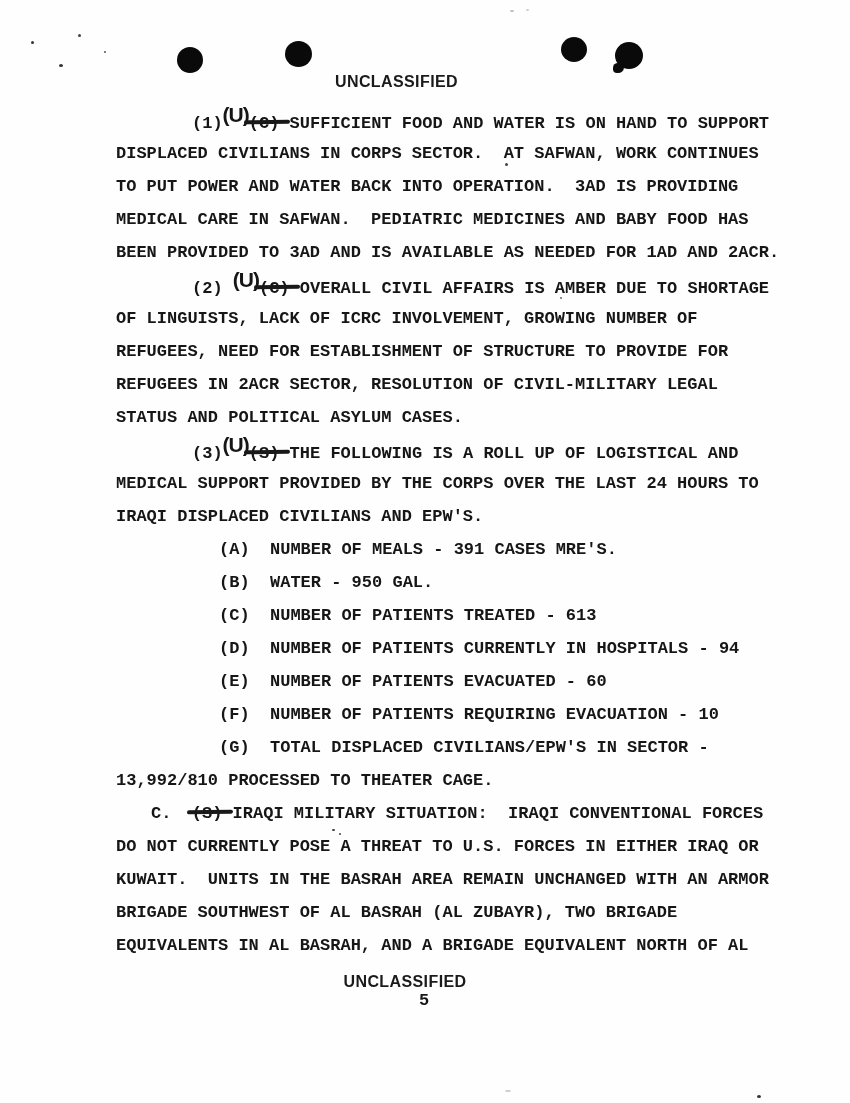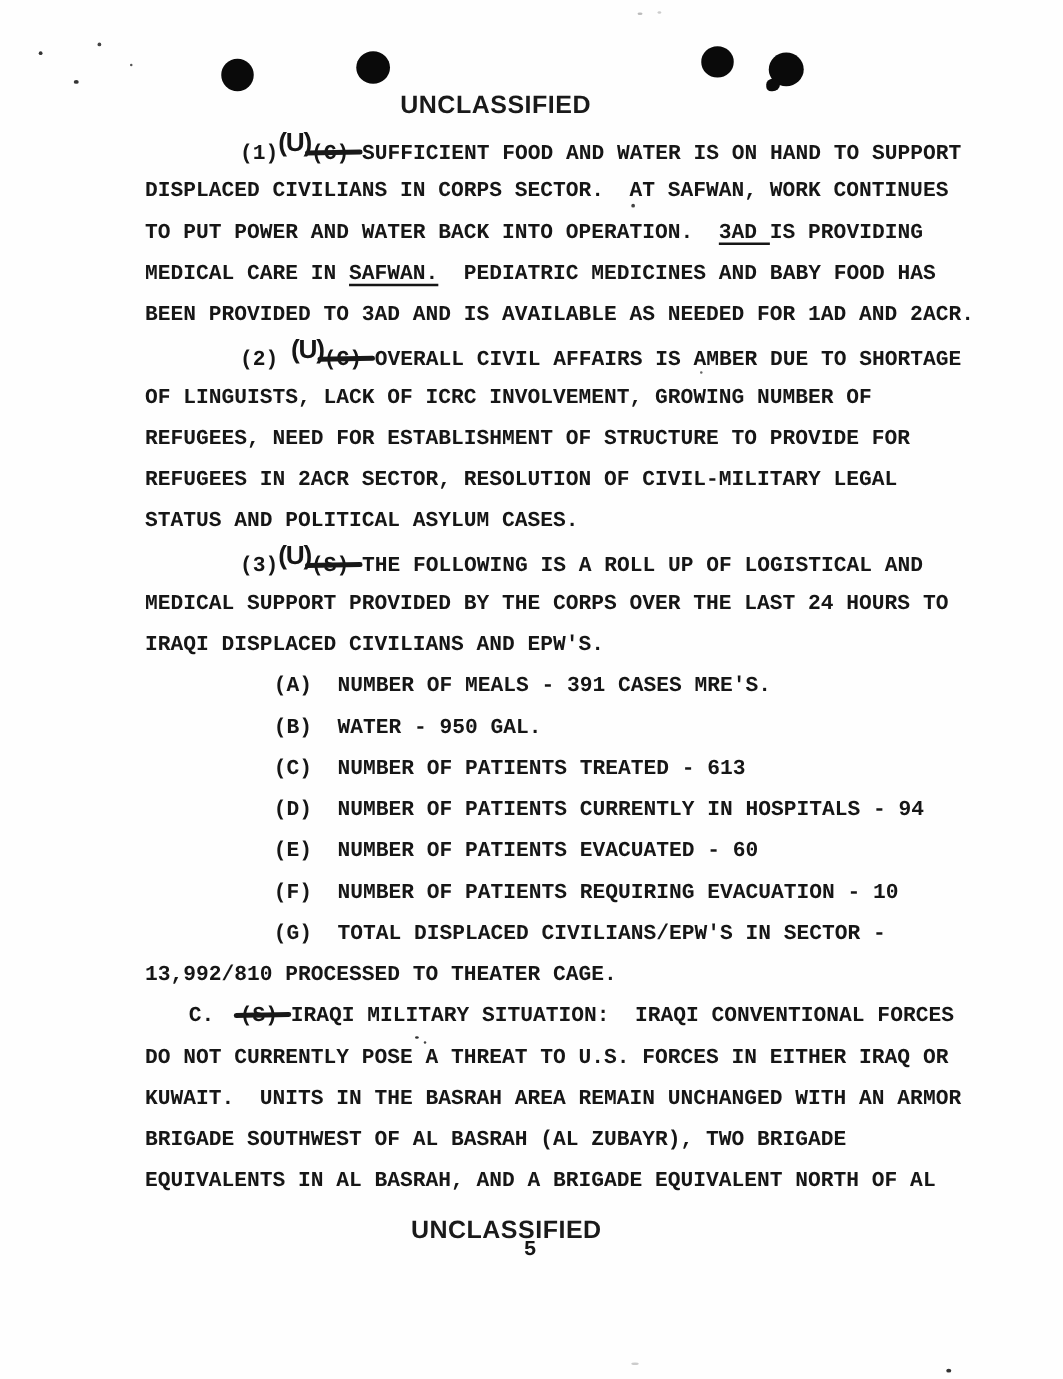--- a/index.html
+++ b/index.html
@@ -9,38 +9,38 @@
   
   .dot{position:absolute;background:#0a0a0a;border-radius:50%;}
   .dot-tail::after{content:"";position:absolute;left:-2px;bottom:-4px;width:11px;height:10px;
     background:#0a0a0a;border-radius:50% 50% 60% 40%;}
 
   
   .speck{position:absolute;border-radius:50%;}
 
   
   .banner{position:absolute;font-family:"Liberation Sans",sans-serif;font-weight:bold;
-    font-size:20px;letter-spacing:.4px;color:#1a1a1a;white-space:pre;}
+    font-size:16px;letter-spacing:.4px;color:#1a1a1a;white-space:pre;}
   .banner-top{left:0;top:73px;width:793px;text-align:center;}
   .banner-bottom{left:0;top:973px;width:810px;text-align:center;}
   .pageno{position:absolute;left:419px;top:991px;font-family:"Liberation Mono","DejaVu Sans Mono",monospace;
     font-weight:bold;font-size:17px;color:#161616;}
 
   
   .docbody{position:absolute;left:98px;top:104px;width:720px;
     font-family:"Liberation Mono","DejaVu Sans Mono",monospace;
     font-weight:bold;font-size:17px;line-height:33px;color:#161616;white-space:pre;margin-left:18px;}
   .line{height:33px;}
   .ind-none{padding-left:0;}
   .ind-para{padding-left:76px;}
   .ind-list{padding-left:103px;}
   .ind-sub{padding-left:35px;}
 
   .seg{white-space:pre;}
-  .seg.underline{text-decoration:underline;text-decoration-thickness:2px;text-underline-offset:4px;text-align:right;}
+  .seg.underline{text-decoration-thickness:2px;text-underline-offset:4px;text-align:right;}
   .seg.hand{font-family:"Liberation Sans",sans-serif;font-weight:600;font-size:21px;
     position:relative;top:-6px;letter-spacing:-1px;}
   .seg.struck{position:relative;display:inline-block;}
   .seg.struck::after{content:"";position:absolute;left:-5px;right:-10px;top:13px;height:4px;
     background:#191919;border-radius:2px;transform:rotate(-1deg);}
 </style>
 </head>
 <body>
 
 <div class="page">

